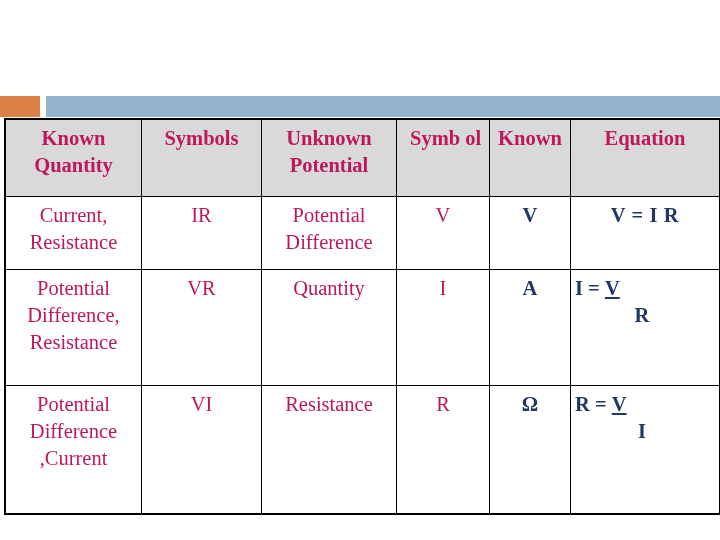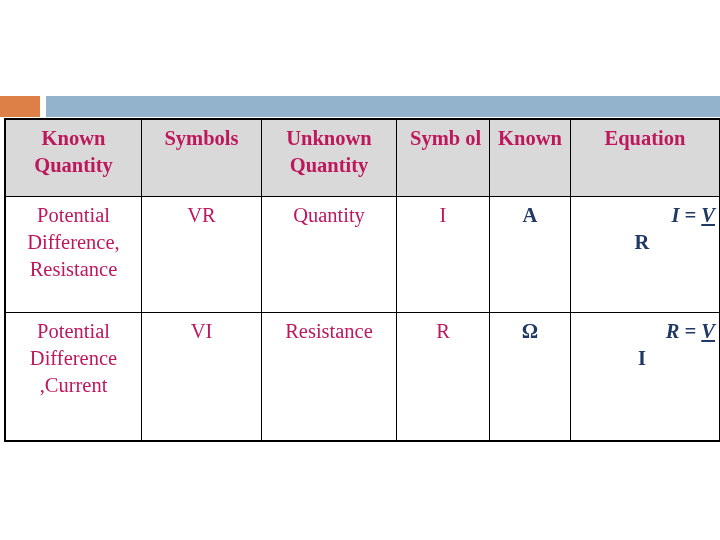--- a/index.html
+++ b/index.html
@@ -95,23 +95,22 @@
   }
 
   
   .row1 td { height: 72px; }
   .row2 td { height: 115px; margin-left: 11px; }
   .row3 td { height: 127px; }
 
   
   .frac-line1 {
     display: block;
-    text-align: right;
+    text-align: left;
     white-space: nowrap;
-    font-style: italic;
   }
   .frac-line1 .num {
     text-decoration: underline;
   }
   .frac-line2 {
     display: block;
     text-align: center;
     padding-right: 6px;
     white-space: nowrap;
   }
@@ -133,35 +132,57 @@
 <table id="ohms-table">
   <thead>
     <tr>
       <th class="cw1 hdr">
         <span class="cell ctr">Known Quantity</span>
       </th>
       <th class="cw2 hdr">
         <span class="cell ctr">Symbols</span>
       </th>
       <th class="cw3 hdr">
-        <span class="cell ctr">Unknown Quantity</span>
+        <span class="cell ctr">Unknown Potential</span>
       </th>
       <th class="cw4 hdr">
         <span class="cell lft">Symb ol</span>
       </th>
       <th class="cw5 hdr">
         <span class="cell ctr">Known</span>
       </th>
       <th class="cw6 hdr">
         <span class="cell ctr">Equation</span>
       </th>
     </tr>
   </thead>
   <tbody>
 
+    <tr class="row1">
+      <td class="cw1">
+        <span class="cell ctr">Current, Resistance</span>
+      </td>
+      <td class="cw2">
+        <span class="cell ctr">IR</span>
+      </td>
+      <td class="cw3">
+        <span class="cell ctr">Potential Difference</span>
+      </td>
+      <td class="cw4">
+        <span class="cell ctr">V</span>
+      </td>
+      <td class="cw5 navy">
+        <span class="cell ctr">V</span>
+      </td>
+      <td class="cw6 navy">
+        <span class="cell">
+          <span class="eqn-simple">V = I R</span>
+        </span>
+      </td>
+    </tr>
 
     <tr class="row2">
       <td class="cw1">
         <span class="cell ctr">Potential Difference, Resistance</span>
       </td>
       <td class="cw2">
         <span class="cell ctr">VR</span>
       </td>
       <td class="cw3">
         <span class="cell ctr">Quantity</span>

